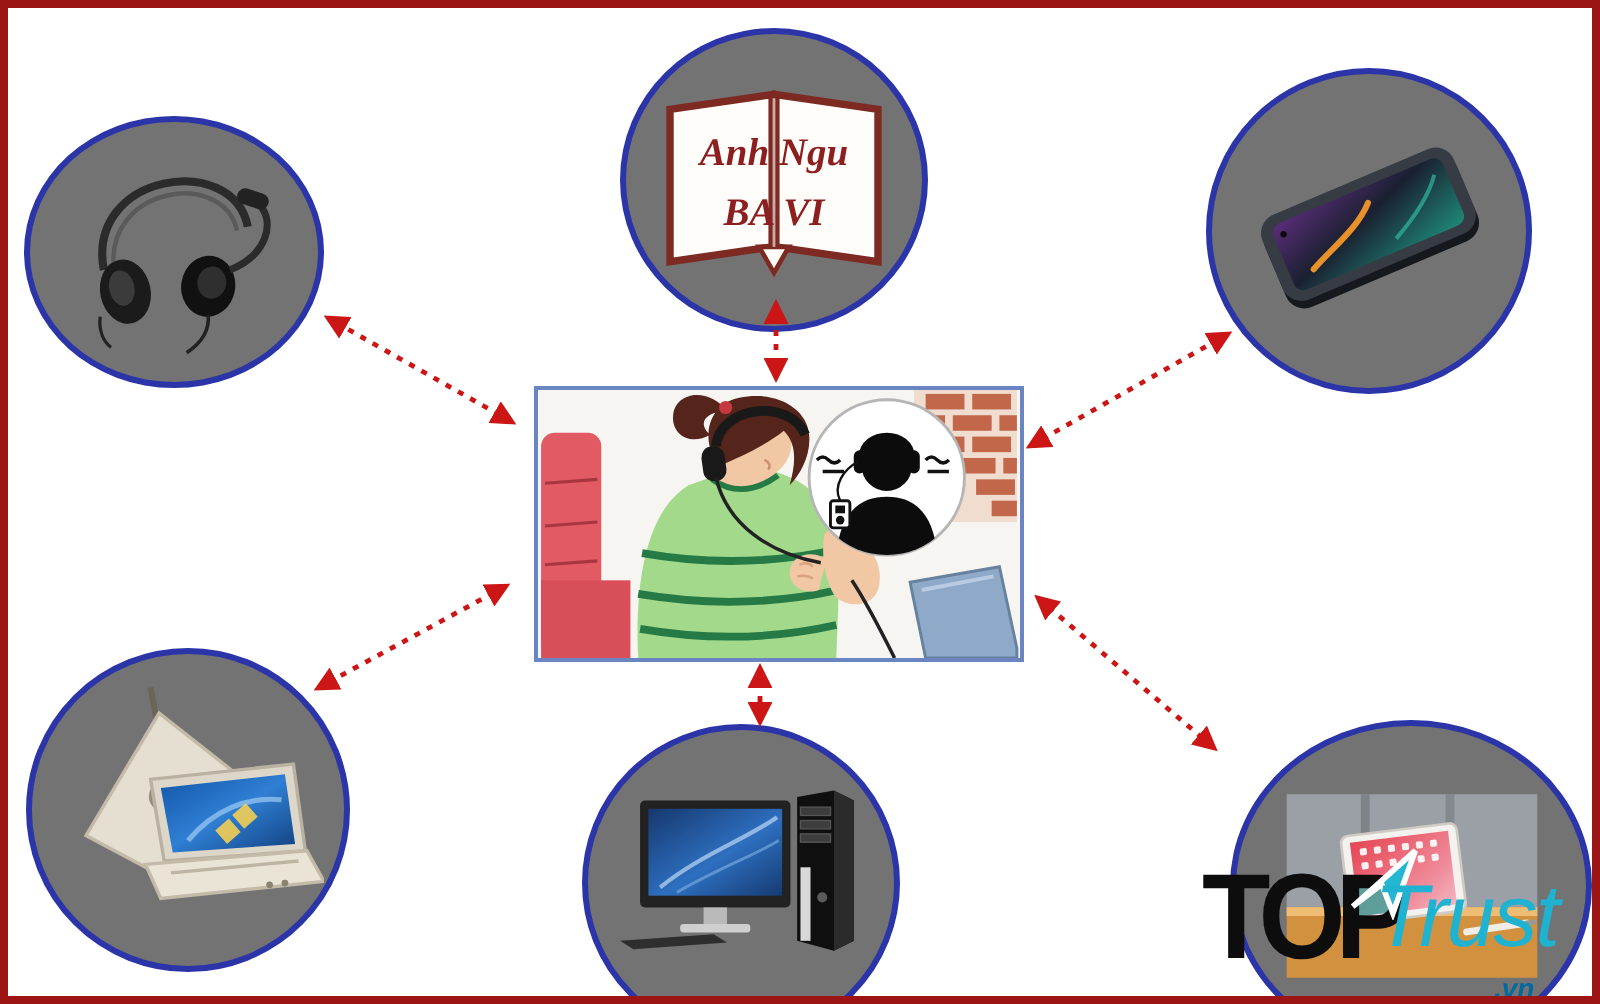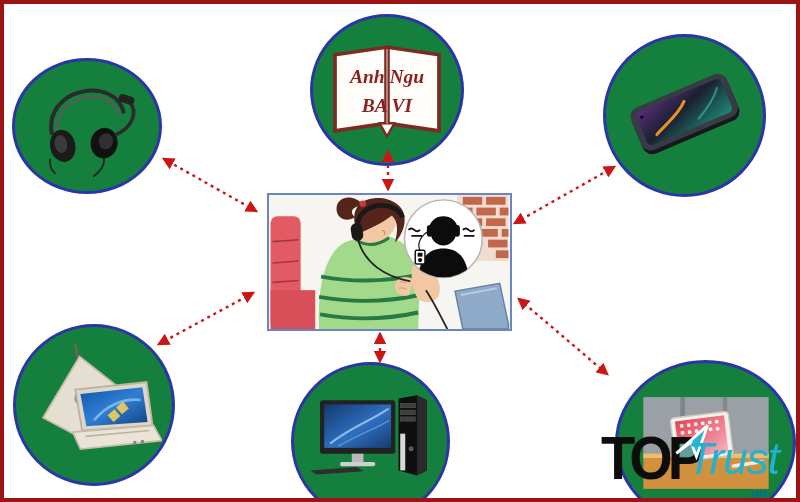--- a/index.html
+++ b/index.html
@@ -3,21 +3,21 @@
 <meta charset="utf-8">
 <style>
   html,body{margin:0;padding:0;background:#fff;}
   #frame{
     position:relative;width:800px;height:502px;box-sizing:border-box;
     border:4px solid #9c1414;background:#ffffff;overflow:hidden;
     font-family:"Liberation Sans",sans-serif;
   }
   .node-circle{
     position:absolute;border:3px solid #2b35a8;border-radius:50%;
-    background:#15803d;display:flex;align-items:center;justify-content:center;
+    background:#737373;display:flex;align-items:center;justify-content:center;
     box-sizing:border-box;
   }
   #c-headset{left:8px;top:54px;width:150px;height:136px;}
   #c-book{left:306px;top:10px;width:154px;height:152px;}
   #c-phone{left:599px;top:30px;width:163px;height:163px;}
   #c-laptop{left:9px;top:320px;width:162px;height:162px;}
   #c-desktop{left:287px;top:358px;width:159px;height:159px;}
   #c-tablet{left:611px;top:356px;width:181px;height:166px;}
   .node-circle svg{display:block;}
   #center-img{

